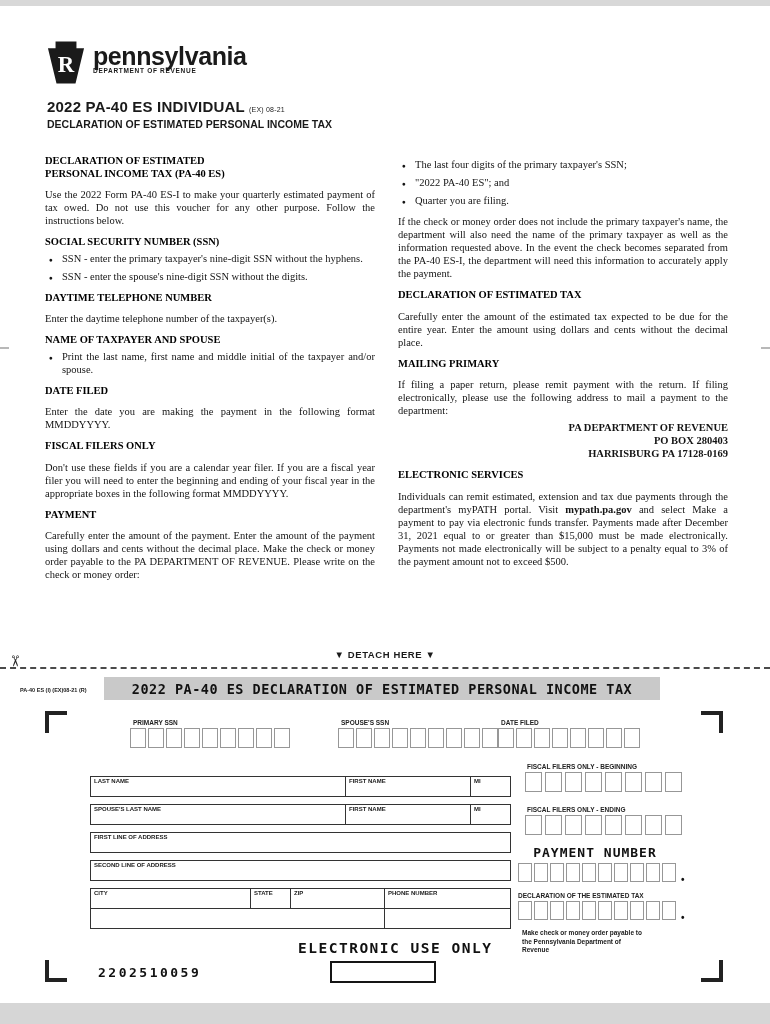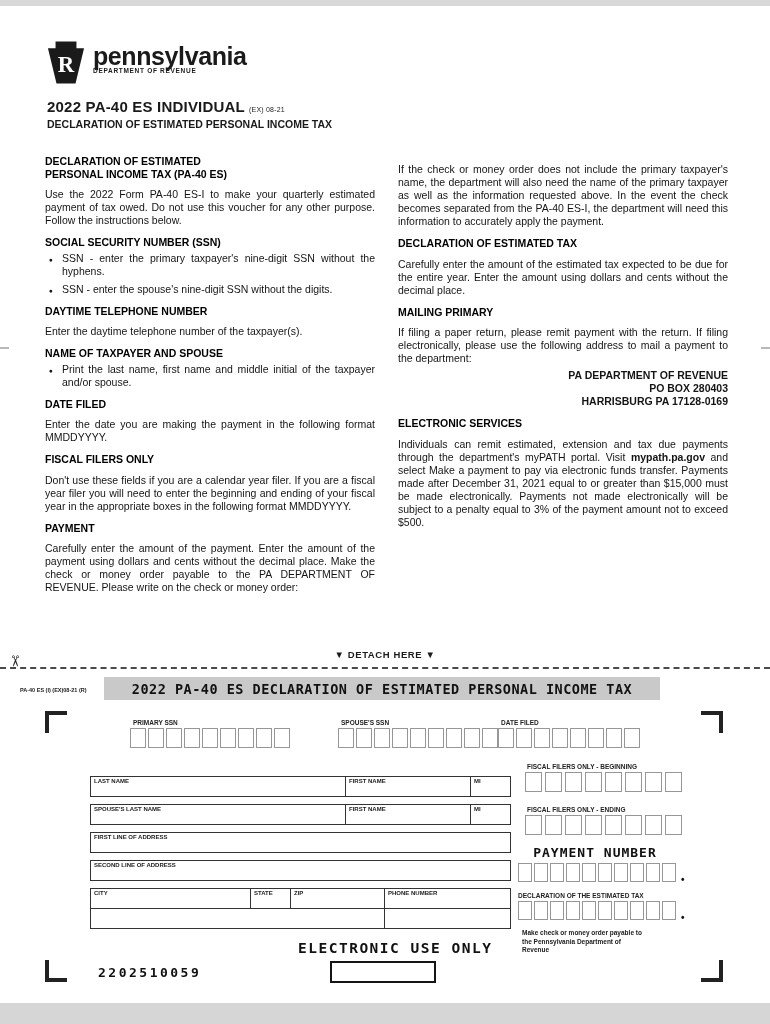--- a/index.html
+++ b/index.html
@@ -19,21 +19,21 @@
   .logo-wrap { position:absolute; left:47px; top:40px; display:flex; gap:8px; align-items:flex-start; }
   .keystone { width:38px; height:45px; }
   .brand { margin-top:7px; }
   .brand-name { font-size:25px; font-weight:bold; letter-spacing:-0.4px; line-height:19px;text-align:center; }
   .brand-dept { font-size:6.5px; font-weight:bold; letter-spacing:0.7px; margin-top:1px; }
   .form-title { position:absolute; left:47px; top:98px; font-size:15px; font-weight:bold; letter-spacing:0.2px; }
   .form-title .note { font-size:7px; font-weight:normal; }
   .form-subtitle { position:absolute; left:47px; top:118px; font-size:10.5px; font-weight:bold; }
 
   
-  .instructions { position:absolute; left:45px; top:155px; width:683px; display:flex; gap:23px; }
+  .instructions { position:absolute; left:45px; top:155px; width:683px; display:flex; gap:23px;font-family:Liberation Serif, serif; }
   .col { width:330px; font-size:10.5px; line-height:13px; text-align:justify; color:#141414; }
   .col h3 { font-size:10.5px; line-height:12.5px; margin:9px 0 2px 0; text-align:left; color:#000; }
   .col .sec:first-child h3 { margin-top:0; }
   .col p { margin-bottom:1px;margin-top:8px; }
   .col ul { list-style:none; padding-left:17px; margin:3px 0 3px 0; }
   .col li { position:relative; margin-bottom:5px; }
   .col li::before { content:"\25CF"; position:absolute; left:-13px; top:1px; font-size:6.5px; }
   .addr { margin:4px 0 4px 28px; font-weight:bold; text-align:right; line-height:13px; }
   .b { font-weight:bold; }
 
@@ -132,20 +132,25 @@
         <p>Don't use these fields if you are a calendar year filer.  If you are a fiscal year filer you will need to enter the beginning and ending of your fiscal year in the appropriate boxes in the following format MMDDYYYY.</p>
       </div>
       <div class="sec">
         <h3>PAYMENT</h3>
         <p>Carefully enter the amount of the payment. Enter the amount of the payment using dollars and cents without the decimal place. Make the check or money order payable to the PA DEPARTMENT OF REVENUE. Please write on the check or money order:</p>
       </div>
     </div>
 
     <div class="col">
       <div class="sec">
+        <ul>
+          <li>The last four digits of the primary taxpayer's SSN;</li>
+          <li>"2022 PA-40 ES"; and</li>
+          <li>Quarter you are filing.</li>
+        </ul>
         <p>If the check or money order does not include the primary taxpayer's name, the department will also need the name of the primary taxpayer as well as the information requested above. In the event the check becomes separated from the PA-40 ES-I, the department will need this information to accurately apply the payment.</p>
       </div>
       <div class="sec">
         <h3>DECLARATION OF ESTIMATED TAX</h3>
         <p>Carefully enter the amount of the estimated tax expected to be due for the entire year. Enter the amount using dollars and cents without the decimal place.</p>
       </div>
       <div class="sec">
         <h3>MAILING PRIMARY</h3>
         <p>If filing a paper return, please remit payment with the return. If filing electronically, please use the following address to mail a payment to the department:</p>
         <div class="addr">

